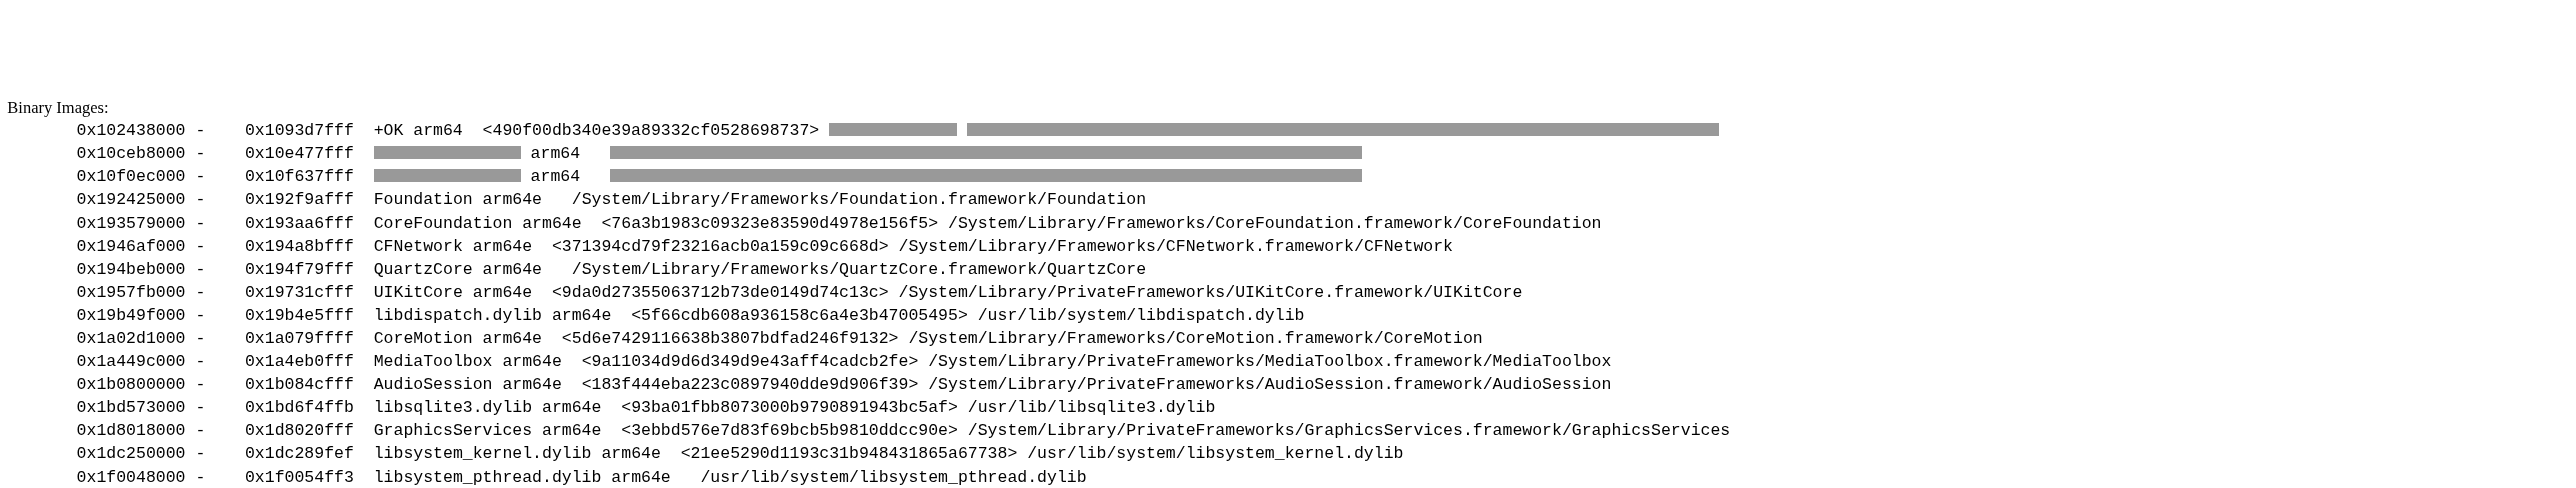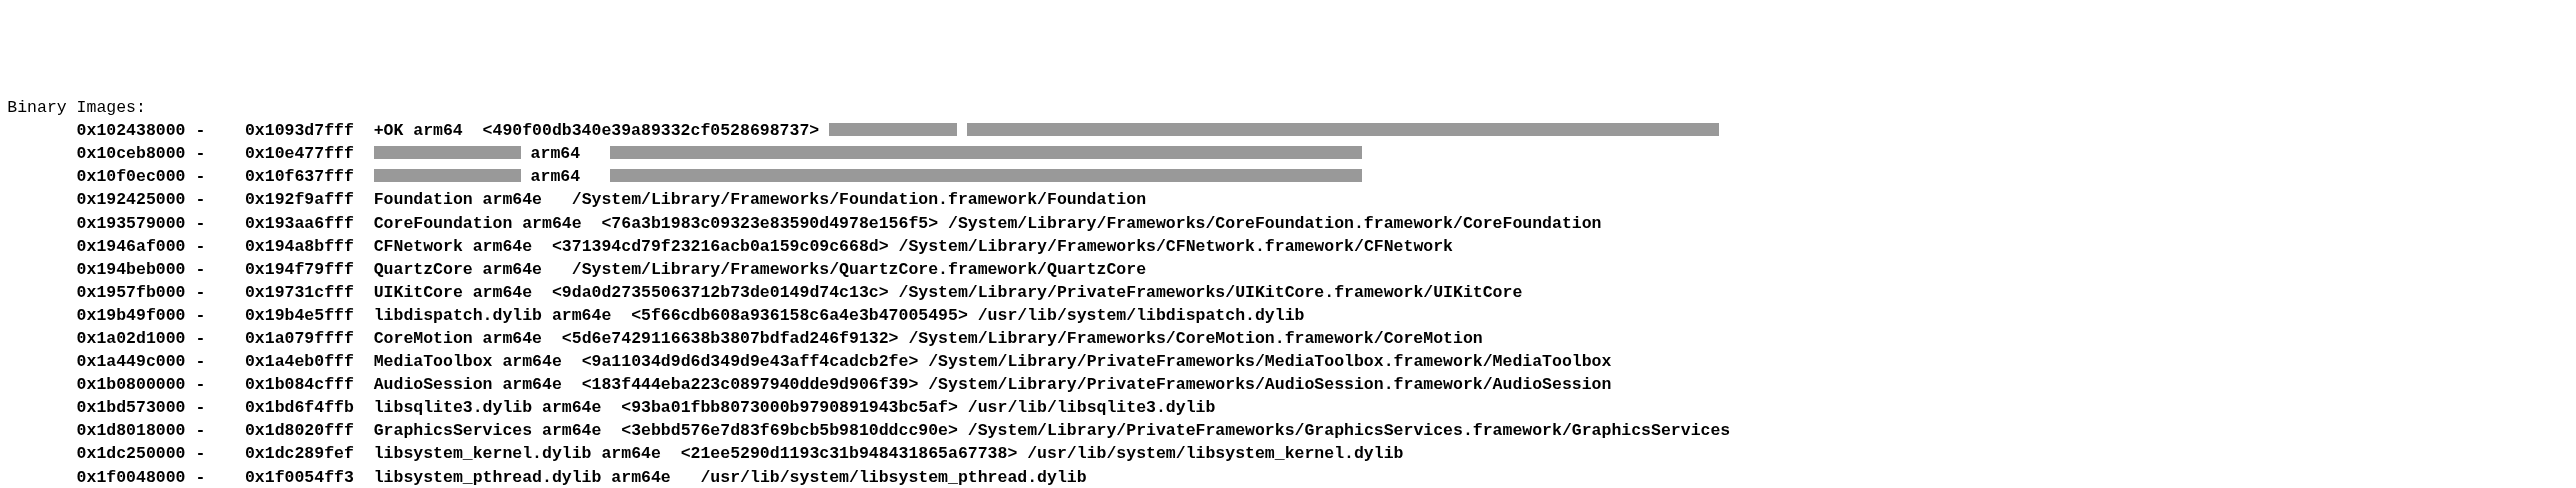--- a/index.html
+++ b/index.html
@@ -7,22 +7,22 @@
       background: #fff;
       font-family: "Menlo", "Consolas", "Courier New", monospace;
       font-size: 16.5px;
       line-height: 1.4;
       white-space: pre;
       padding: 3.7px 7.3px;
       color: #000;
       width: 2576px;
       overflow: hidden;
     }
-    .header { font-weight: normal; }
-    .row { display: block; font-weight: bold; }
+    .header { font-weight: normal; font-family: Liberation Serif, serif; }
+    .row { display: block; }
     .redacted {
       display: inline-block;
       background: #999;
       height: 13px;
       vertical-align: middle;
       margin-top: -2.8px;
     }
   </style>
 </head>
 <body>

